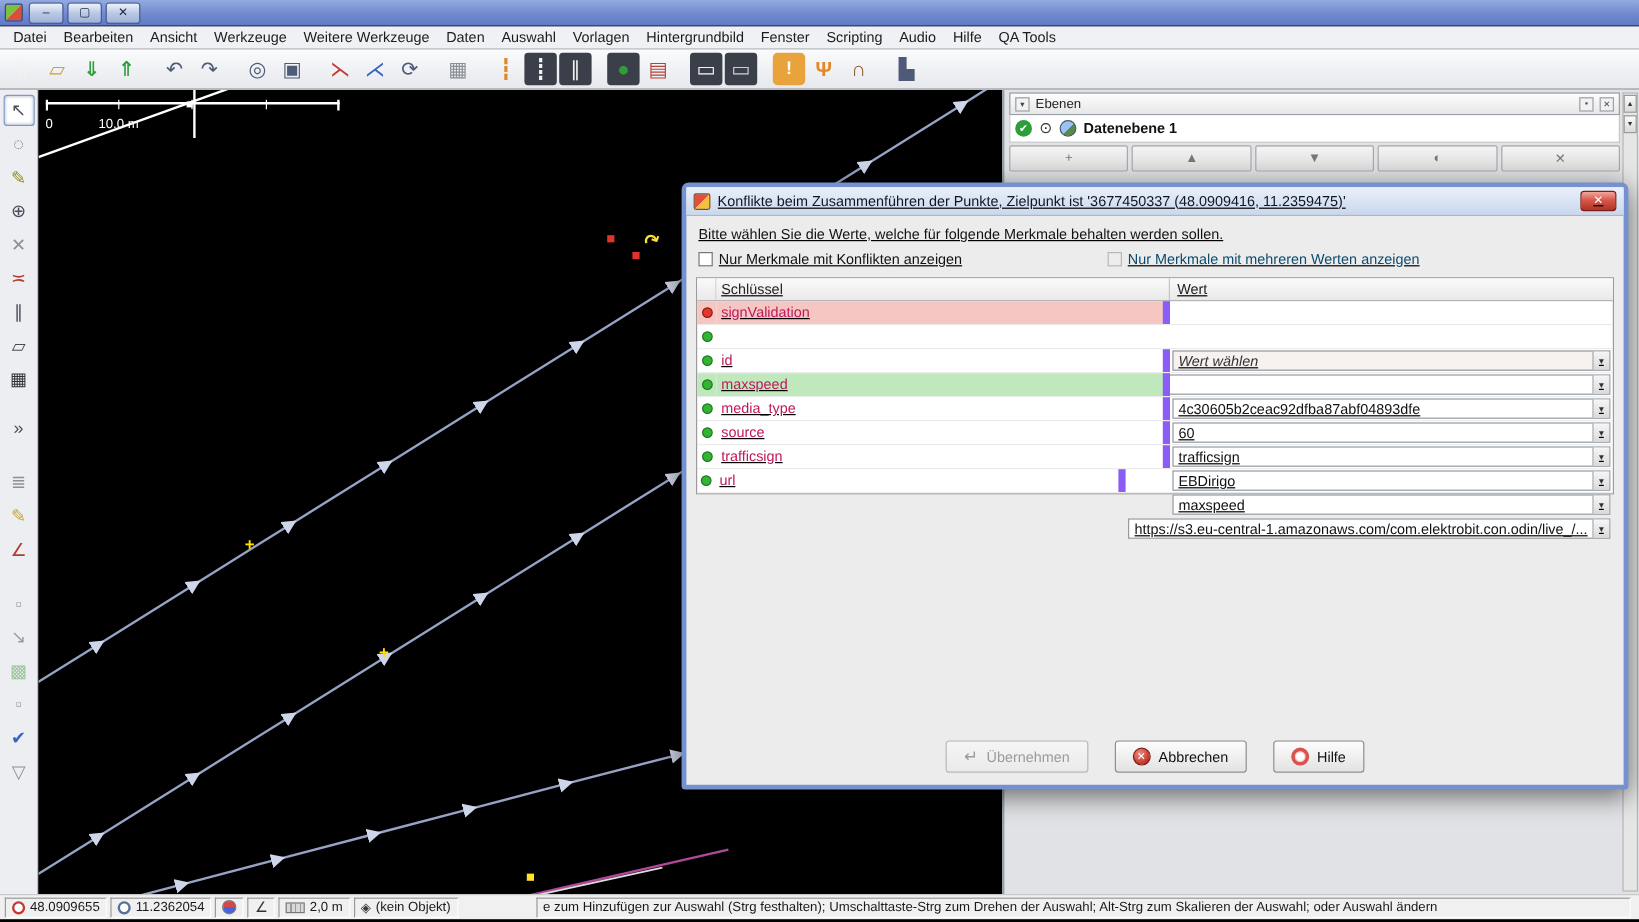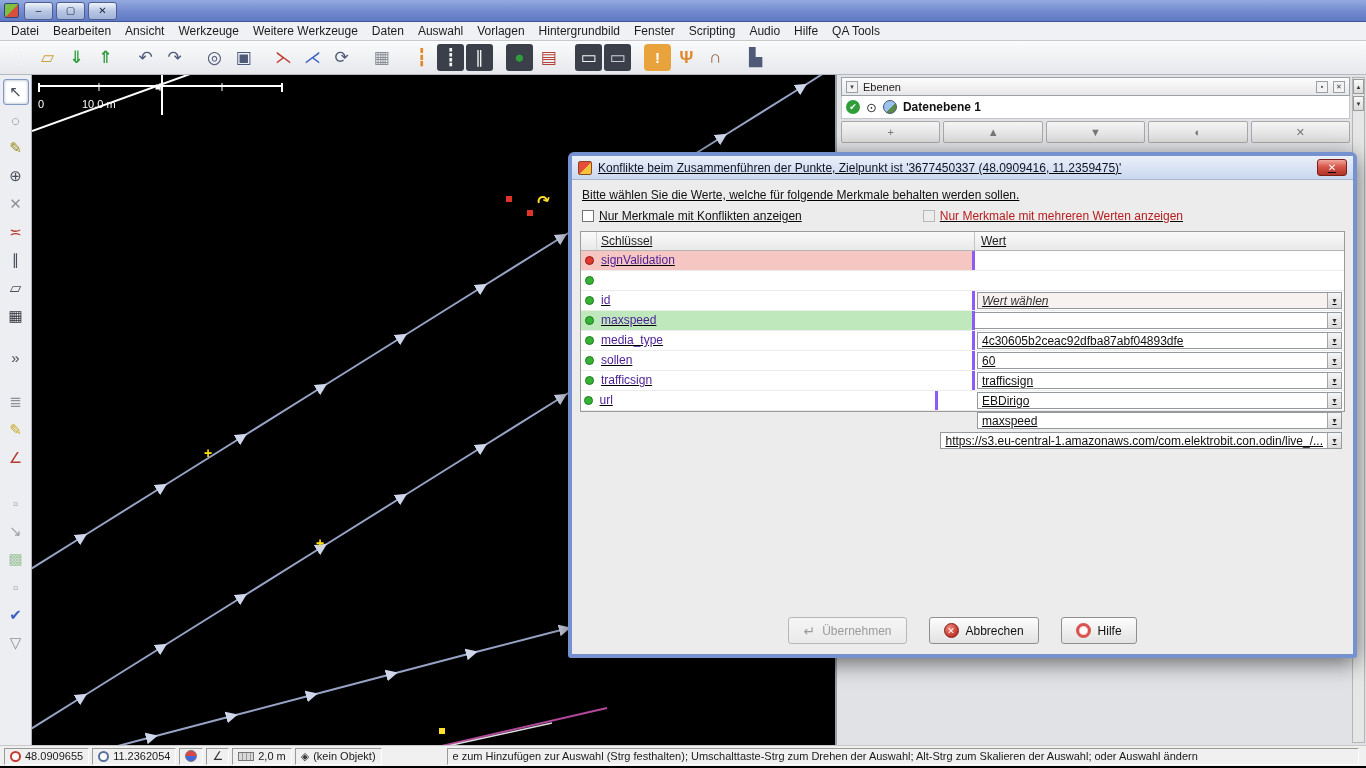--- a/index.html
+++ b/index.html
@@ -94,32 +94,32 @@
     background:linear-gradient(#eaf0fa,#c9d7ee);border-bottom:1px solid #a9b6cf;font-size:12px;color:#101523;}
   .dlg-icon{width:14px;height:14px;border:1px solid #8a4a20;border-radius:2px;
     background:linear-gradient(135deg,#e84c3d 0 50%,#f5c23d 50% 100%);flex:0 0 auto;}
   .dlg-title-text{flex:1;white-space:nowrap;overflow:hidden;text-overflow:ellipsis;}
   .dlg-close{width:30px;height:17px;border:1px solid #7c1f16;border-radius:3px;color:#fff;font-size:10px;font-weight:bold;
     background:linear-gradient(#f2a79e,#d8574a 45%,#b03326);display:flex;align-items:center;justify-content:center;}
   .dlg-instr{padding:8px 10px 4px;font-size:12px;color:#111;}
   .dlg-checks{display:flex;justify-content:space-between;align-items:center;padding:3px 170px 6px 10px;font-size:12px;color:#111;}
   .checkwrap{display:flex;align-items:center;}
   .cbx{width:12px;height:12px;border:1px solid #757575;background:#fff;display:inline-block;margin-right:5px;}
-  .checkwrap.disabled{color:#b91c1c;}
+  .checkwrap.disabled{color:#0c4a6e;}
   .checkwrap.disabled .cbx{border-color:#b8b8b8;background:#ededed;}
 
   .ctable{margin:2px 8px;border:1px solid #9b9b9b;background:#fff;}
   .thead{display:flex;height:19px;background:linear-gradient(#fafafa,#e9e9e9);border-bottom:1px solid #b5b5b5;font-size:12px;color:#222;}
   .h-dot{width:16px;border-right:1px solid #d5d5d5;}
   .h-key{width:378px;padding:2px 0 0 4px;border-right:1px solid #c5c5c5;}
   .h-val{flex:1;padding:2px 0 0 6px;}
   .trow{display:flex;height:20px;border-bottom:1px solid #ececec;font-size:12px;}
   .dotcell{width:16px;display:flex;align-items:center;justify-content:center;}
   .dot{width:9px;height:9px;border-radius:50%;background:#35b335;border:1px solid #1c7a1c;}
-  .keycell{width:378px;padding-left:4px;line-height:19px;border-right:3px solid #8b5cf6;color:#4c1d95;white-space:nowrap;overflow:hidden;}
+  .keycell{width:378px;padding-left:4px;line-height:19px;border-right:6px solid #8b5cf6;color:#be185d;white-space:nowrap;overflow:hidden;}
   .valcell{flex:1;padding:1px 2px;}
   .combo{display:flex;align-items:center;height:17px;border:1px solid #93999f;background:#fff;margin-top:40px;}
   .combo-text{flex:1;padding:0 4px;font-size:12px;color:#111;white-space:nowrap;overflow:hidden;}
   .combo-btn{width:14px;height:100%;border-left:1px solid #a7a7a7;background:linear-gradient(#f6f6f6,#dadada);
     display:flex;align-items:center;justify-content:center;font-size:8px;color:#333;}
   .trow.conflict .dotcell,.trow.conflict .keycell{background:#f6c6c2;}
   .trow.conflict .dot{background:#e0392e;border-color:#8f1d14;}
   .trow.conflict .combo{background:#f7f1f0;}
   .trow.conflict .combo-text{font-style:italic;color:#333;}
   .trow.selected .dotcell,.trow.selected .keycell{background:#bfe9bd;}
@@ -424,21 +424,21 @@
           <span class="combo">
             <span class="combo-text">trafficsign</span>
             <span class="combo-btn">▾</span>
           </span>
         </span>
       </div>
         <div class="trow">
         <span class="dotcell">
             <span class="dot"></span>
           </span>
-        <span class="keycell">sollen</span>
+        <span class="keycell">source</span>
         <span class="valcell">
           <span class="combo">
             <span class="combo-text">EBDirigo</span>
             <span class="combo-btn">▾</span>
           </span>
         </span>
       </div>
         <div class="trow">
         <span class="dotcell">
             <span class="dot"></span>

